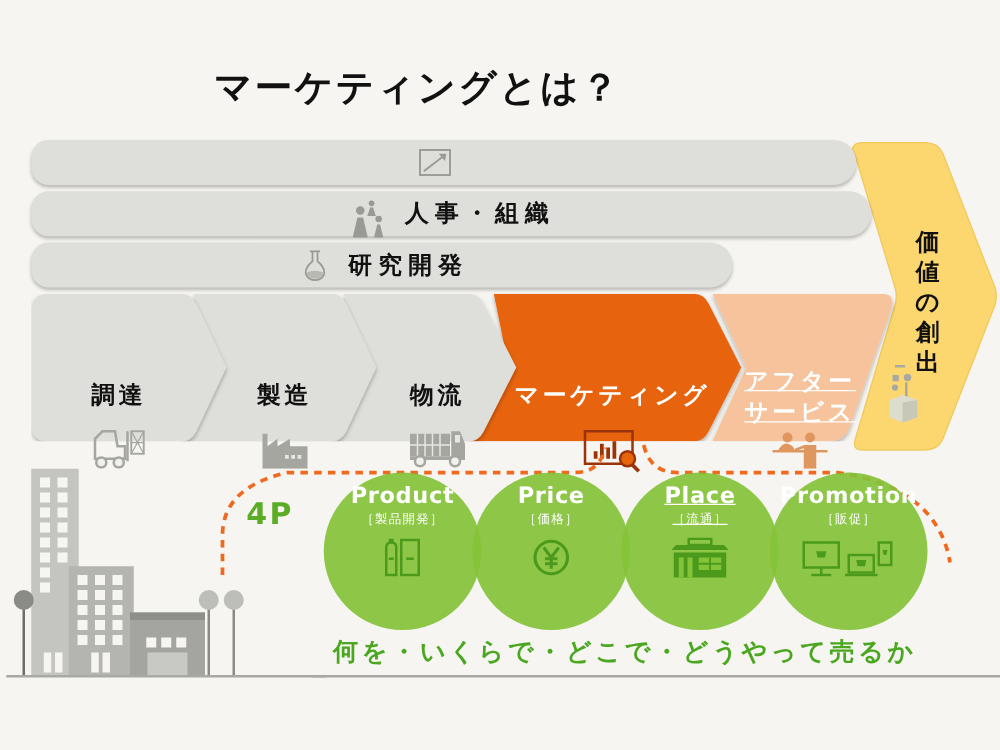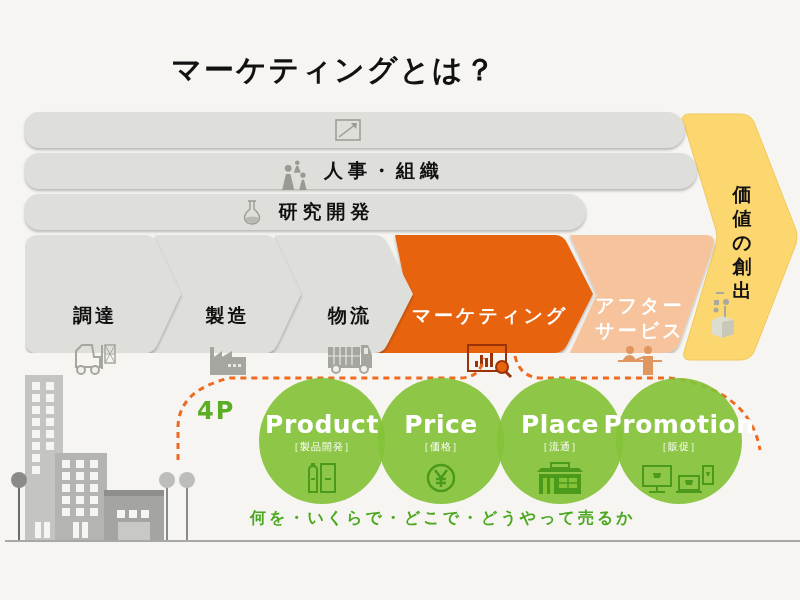--- a/index.html
+++ b/index.html
@@ -8,25 +8,25 @@
   .band{position:absolute;left:25px;height:36px;background:#dededb;border-radius:14px 18px 18px 14px;box-shadow:0 2px 3px rgba(0,0,0,0.25);display:flex;align-items:center;justify-content:center;font-size:19px;font-weight:bold;color:#111;letter-spacing:5px;}
   .band .ic{width:30px;height:26px;margin-right:12px;display:inline-block;}
   .chain{position:absolute;left:25px;top:235px;width:700px;height:118px;}
   .chev-svg{position:absolute;left:0;top:0;}
   .step{position:absolute;top:0;height:118px;display:flex;flex-direction:column;align-items:center;margin-top:44px;}
   .step .lbl{margin-top:24px;font-size:19px;font-weight:bold;color:#111;letter-spacing:3px;white-space:nowrap;}
   .step .icon{margin-top:14px;}
   .value{position:absolute;left:680px;top:112px;width:120px;height:250px;}
   .value-text{position:absolute;left:731px;top:182px;width:22px;font-size:19px;font-weight:bold;color:#111;line-height:24px;text-align:center;}
   .circle{position:absolute;top:378px;width:126px;height:126px;border-radius:50%;background:rgba(132,194,56,0.92);display:flex;flex-direction:column;align-items:center;color:#fff;}
-  .circle .en{margin-top:32px;font-size:25px;font-weight:bold;letter-spacing:0.5px;}
+  .circle .en{margin-top:8px;font-size:18px;font-weight:bold;letter-spacing:0.5px;}
   .circle .jp{font-size:10px;margin-top:1px;letter-spacing:1px;}
   .circle .ci{margin-top:8px;}
   .fourp{position:absolute;left:197px;top:397px;font-size:24px;font-weight:bold;color:#5aad25;letter-spacing:2px;}
-  .tagline{position:absolute;left:250px;top:508px;width:500px;text-align:left;font-size:16px;font-weight:bold;color:#4aa71f;letter-spacing:3px;}
+  .tagline{position:absolute;left:250px;top:508px;width:500px;text-align:center;font-size:20px;font-weight:bold;color:#4aa71f;letter-spacing:3px;}
 </style>
 </head>
 <body>
 
 <div class="title">マーケティングとは？</div>
 
 <svg class="value" width="120" height="250" viewBox="0 0 120 250">
   <path d="M2,8 Q2,2 10,2 L60,2 Q70,2 74,10 L116,118 Q118,125 116,132 L74,240 Q70,248 60,248 L10,248 Q2,248 4,240 L36,132 Q38,125 36,118 L4,12 Z" fill="#fcd76f" stroke="#f0c85c" stroke-width="1"></path>
   <g transform="translate(30,180)">
     <rect x="6" y="0" width="8" height="2" fill="#a9a9a0"></rect>
@@ -128,21 +128,21 @@
         <path d="M8,4 L8,22 M14,4 L14,22 M20,4 L20,22 M26,4 L26,22 M2,13 L34,13" stroke="#e6e6e2" stroke-width="1.2"></path>
         <path d="M35,2 L42,2 L46,12 L46,24 L35,24 Z" fill="#a6a6a0"></path>
         <rect x="38" y="5" width="4" height="6" fill="#e6e6e2"></rect>
         <rect x="2" y="22" width="44" height="3" fill="#a6a6a0"></rect>
         <circle cx="10" cy="26" r="4" fill="#f0f0ec" stroke="#a6a6a0" stroke-width="2"></circle>
         <circle cx="38" cy="26" r="4" fill="#f0f0ec" stroke="#a6a6a0" stroke-width="2"></circle>
       </svg>
   </div>
 
   <div class="step" style="left:560px;width:110px;">
-    <div class="lbl" style="color:#fff;margin-top:14px;line-height:25px;text-align:center;">
+    <div class="lbl" style="color:#fff;margin-top:14px;line-height:25px;text-align:center;text-decoration:underline;">
       <div>アフター</div>
       <div>サービス</div>
     </div>
     <svg class="icon" style="margin-top:2px;" width="48" height="30" viewBox="0 0 48 30">
         <circle cx="14" cy="5" r="4" fill="#e0975f"></circle>
         <path d="M6,16 Q10,9 14,10 Q19,11 20,16 Z" fill="#e0975f"></path>
         <circle cx="32" cy="5" r="4" fill="#e0975f"></circle>
         <path d="M27,11 L37,11 L37,30 L27,30 Z" fill="#e0975f"></path>
         <path d="M2,16 L46,16" stroke="#e0975f" stroke-width="2"></path>
         <path d="M20,15 L28,12" stroke="#e0975f" stroke-width="2"></path>
@@ -169,21 +169,21 @@
     </svg>
 </div>
 <div class="circle" style="left:378px;">
   <div class="en">Price</div>
   <div class="jp">［価格］</div>
   <svg class="ci" width="32" height="32" viewBox="0 0 32 32">
       <circle cx="16" cy="16" r="13" fill="none" stroke="#4b9a1c" stroke-width="2.5"></circle>
       <path d="M10,8 L16,16 L22,8 M16,16 L16,25 M11,17 L21,17 M11,21 L21,21" fill="none" stroke="#4b9a1c" stroke-width="2.5"></path>
     </svg>
 </div>
-<div class="circle" style="left:497px;">
+<div class="circle" style="left:497px;text-decoration:underline;">
   <div class="en">Place</div>
   <div class="jp">［流通］</div>
   <svg class="ci" width="50" height="34" viewBox="0 0 50 34">
       <rect x="16" y="1" width="18" height="5" fill="none" stroke="#4b9a1c" stroke-width="2"></rect>
       <path d="M2,10 L6,6 L44,6 L48,10 Z" fill="#4b9a1c"></path>
       <rect x="4" y="12" width="42" height="20" fill="#4b9a1c"></rect>
       <rect x="8" y="16" width="4" height="16" fill="#84c238"></rect>
       <rect x="15" y="16" width="4" height="16" fill="#84c238"></rect>
       <rect x="24" y="16" width="18" height="10" fill="#84c238"></rect>
       <path d="M33,16 L33,26 M24,21 L42,21" stroke="#4b9a1c" stroke-width="1.5"></path>

